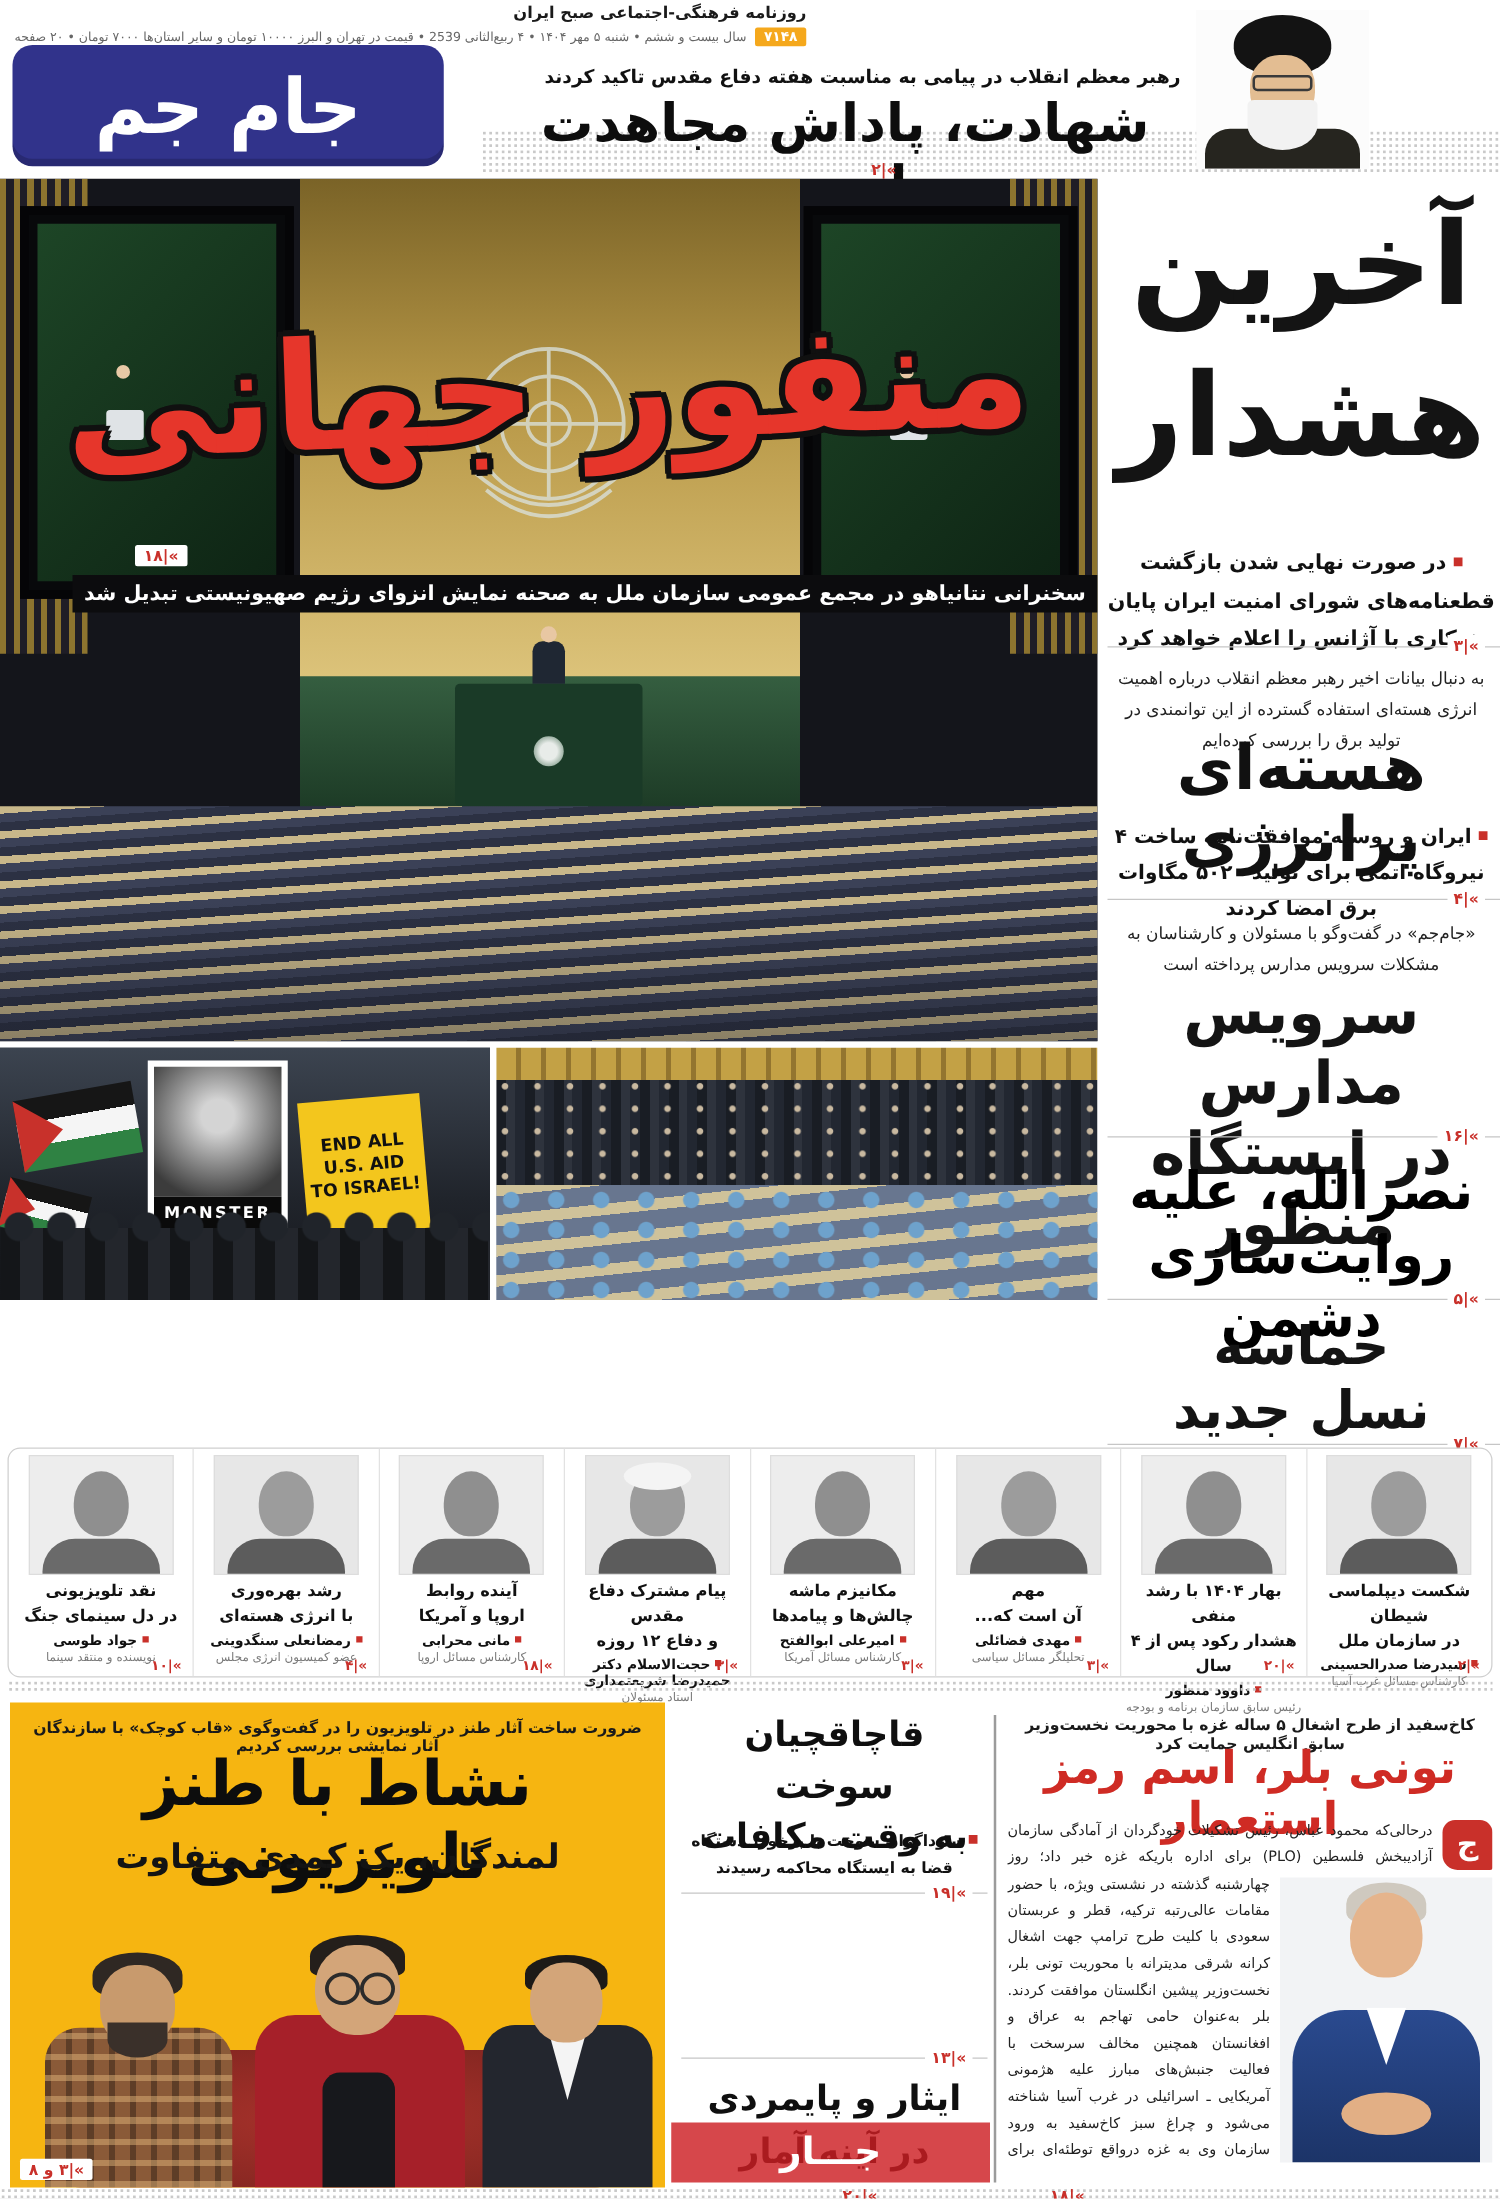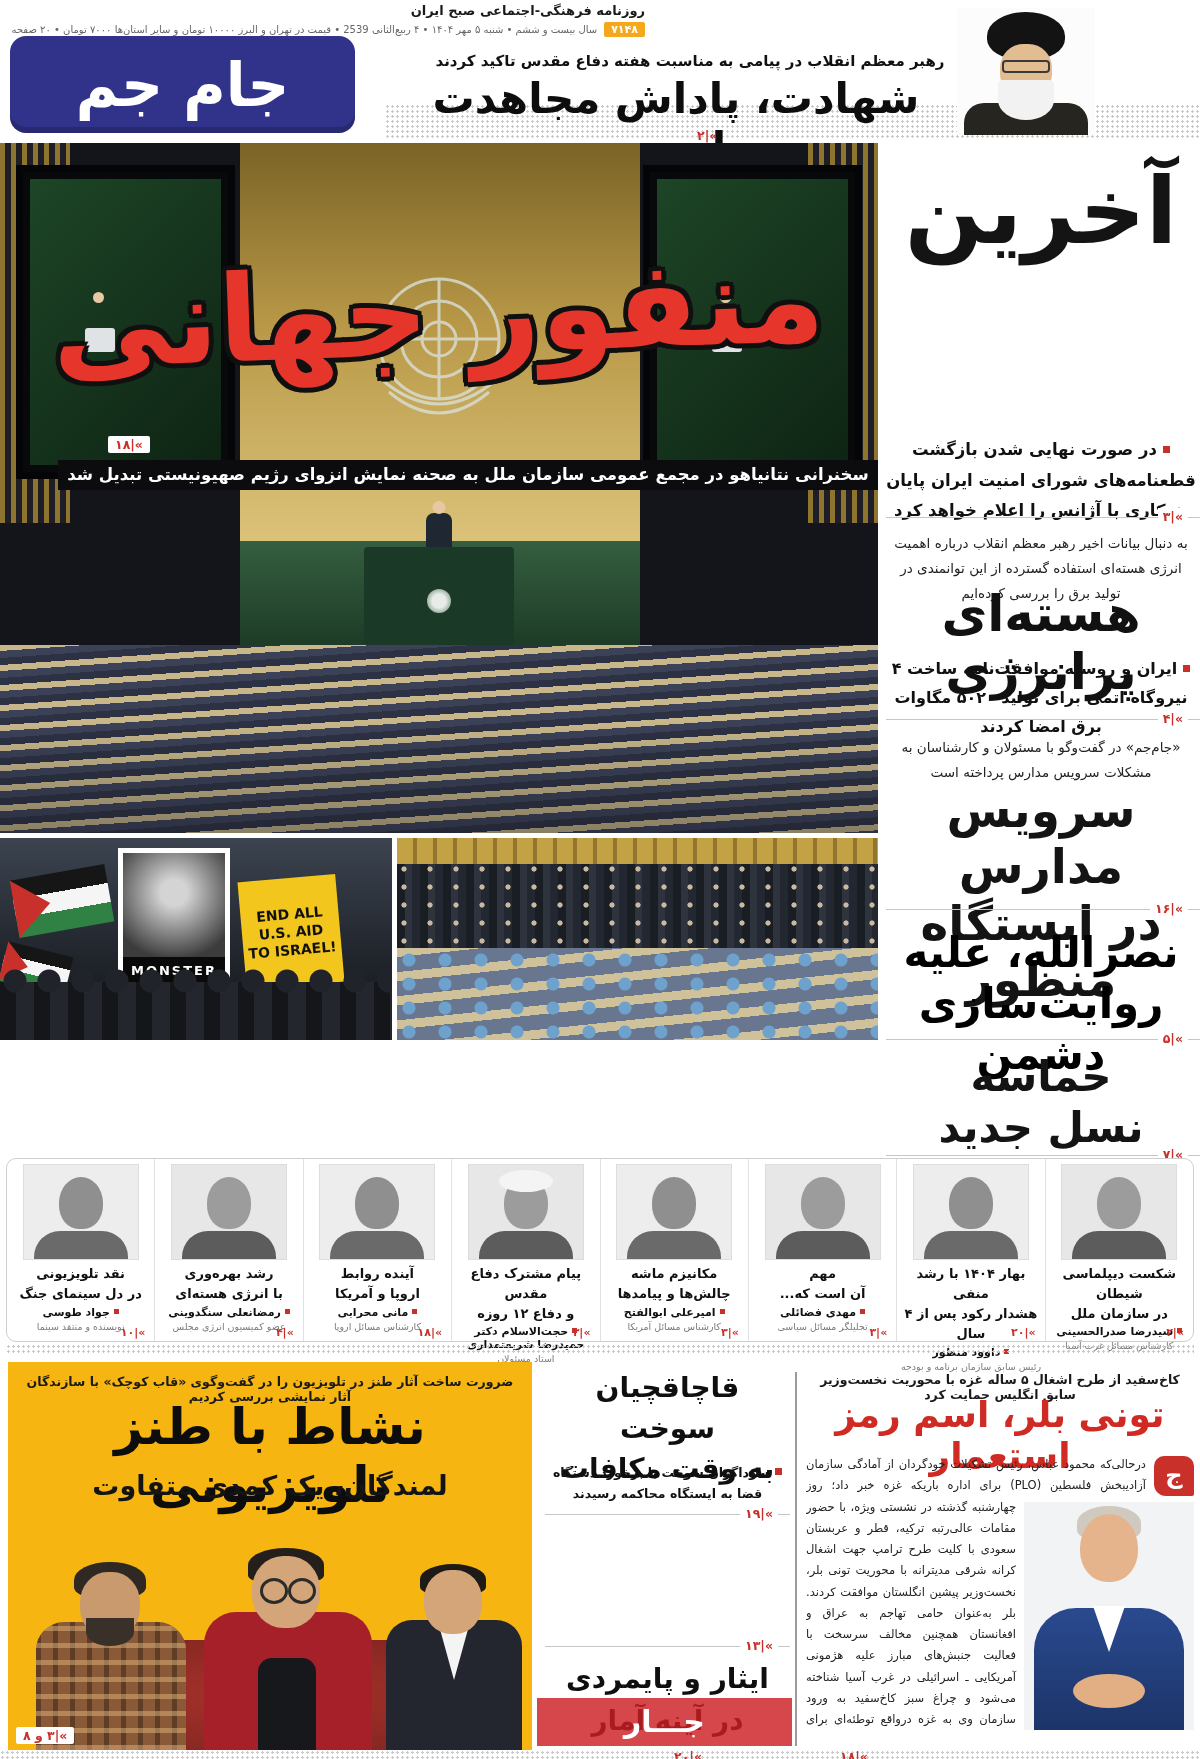--- a/index.html
+++ b/index.html
@@ -272,20 +272,21 @@
   </div>
   <div class="abs photo-assembly2">
     <div class="a2-top"></div>
     <div class="a2-crowd"></div>
     <div class="a2-desks"></div>
   </div>
 
   <div class="abs rcol">
     <div class="abs rc-h1 ctr two">
       <span>آخرین</span>
+        <span>هشدار</span>
     </div>
     <div class="abs rc-b1 ctr">
       <span class="sq"></span><span>در صورت نهایی شدن بازگشت قطعنامه‌های شورای امنیت ایران پایان همکاری با آژانس را اعلام خواهد کرد</span>
     </div>
     <div class="sep rsep1">
         <span class="pmark">۳|«</span>
       </div>
 
     <div class="abs rc-k2 ctr">به دنبال بیانات اخیر رهبر معظم انقلاب درباره اهمیت انرژی هسته‌ای استفاده گسترده از این توانمندی در تولید برق را بررسی کرده‌ایم</div>
     <div class="abs rc-h2 ctr">هسته‌ای پرانرژی</div>

